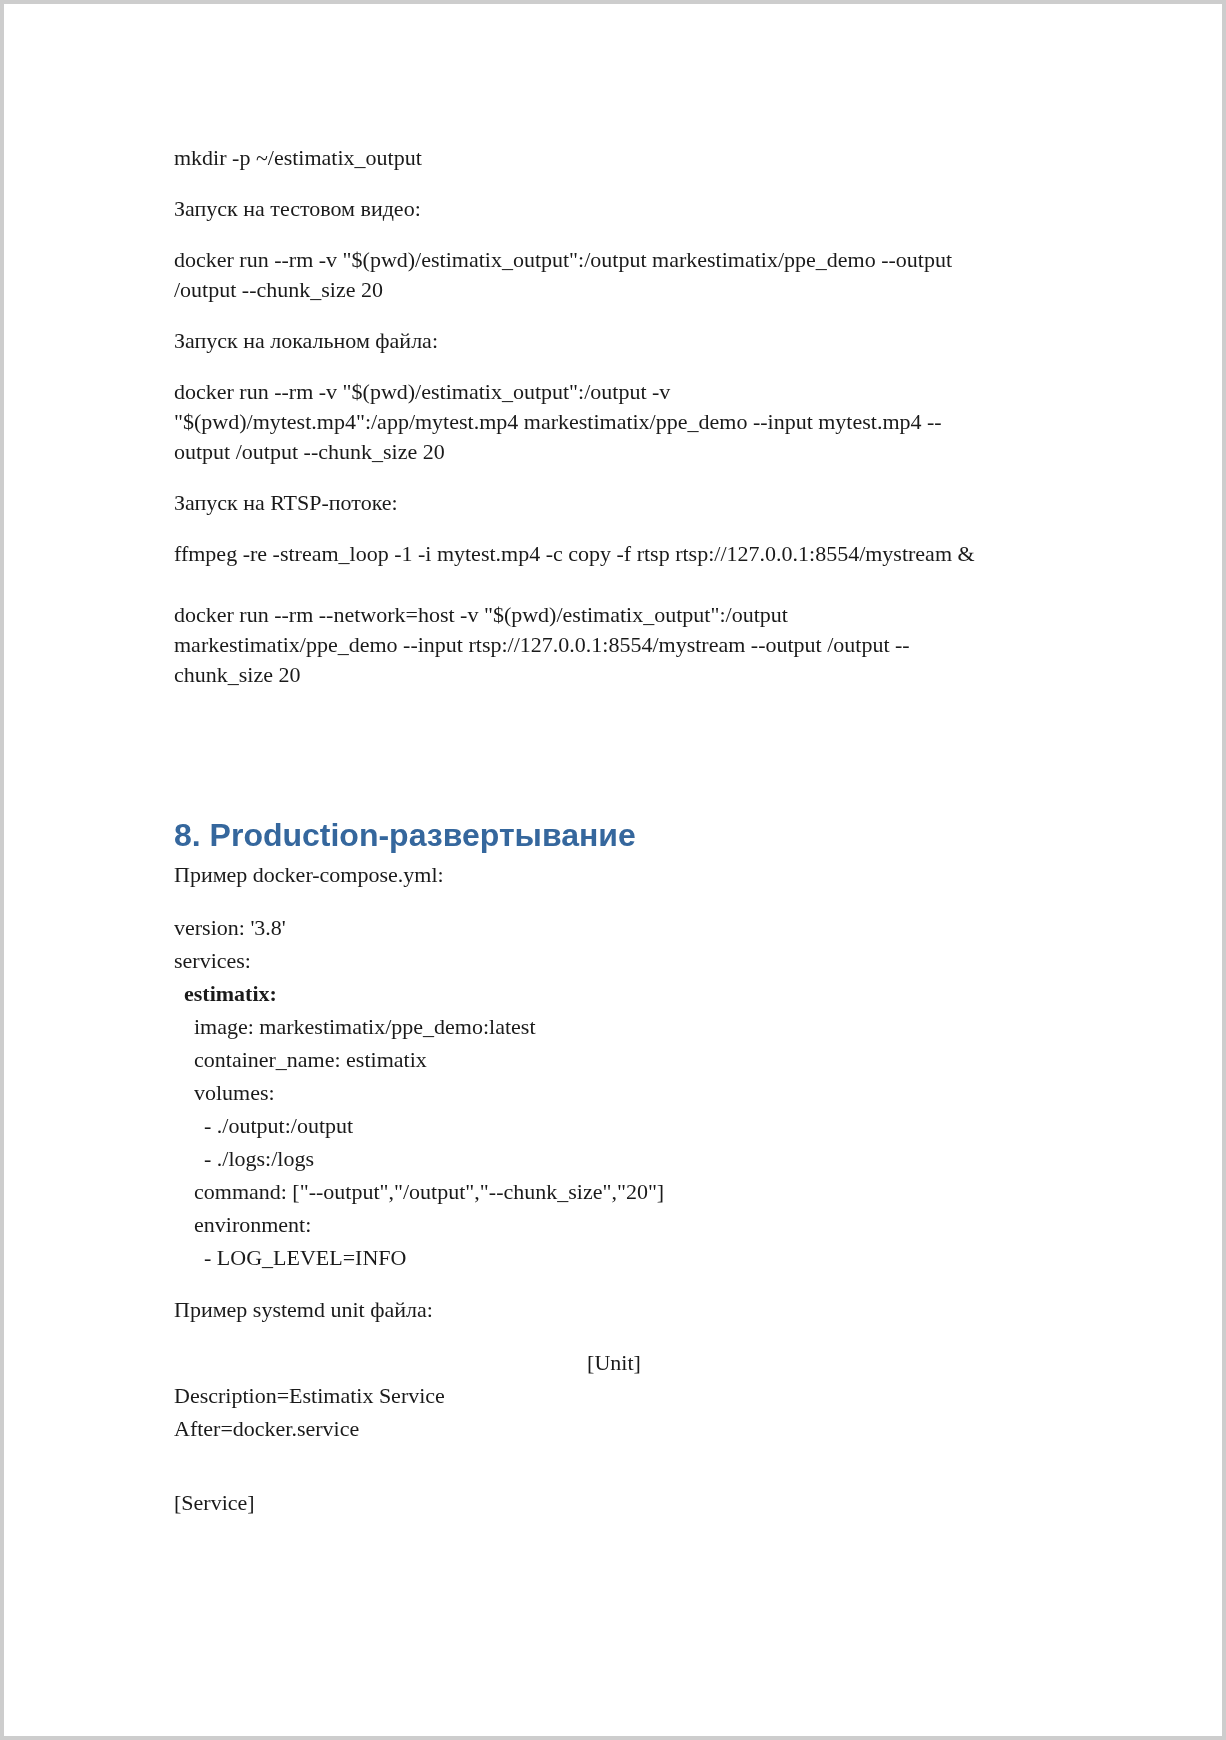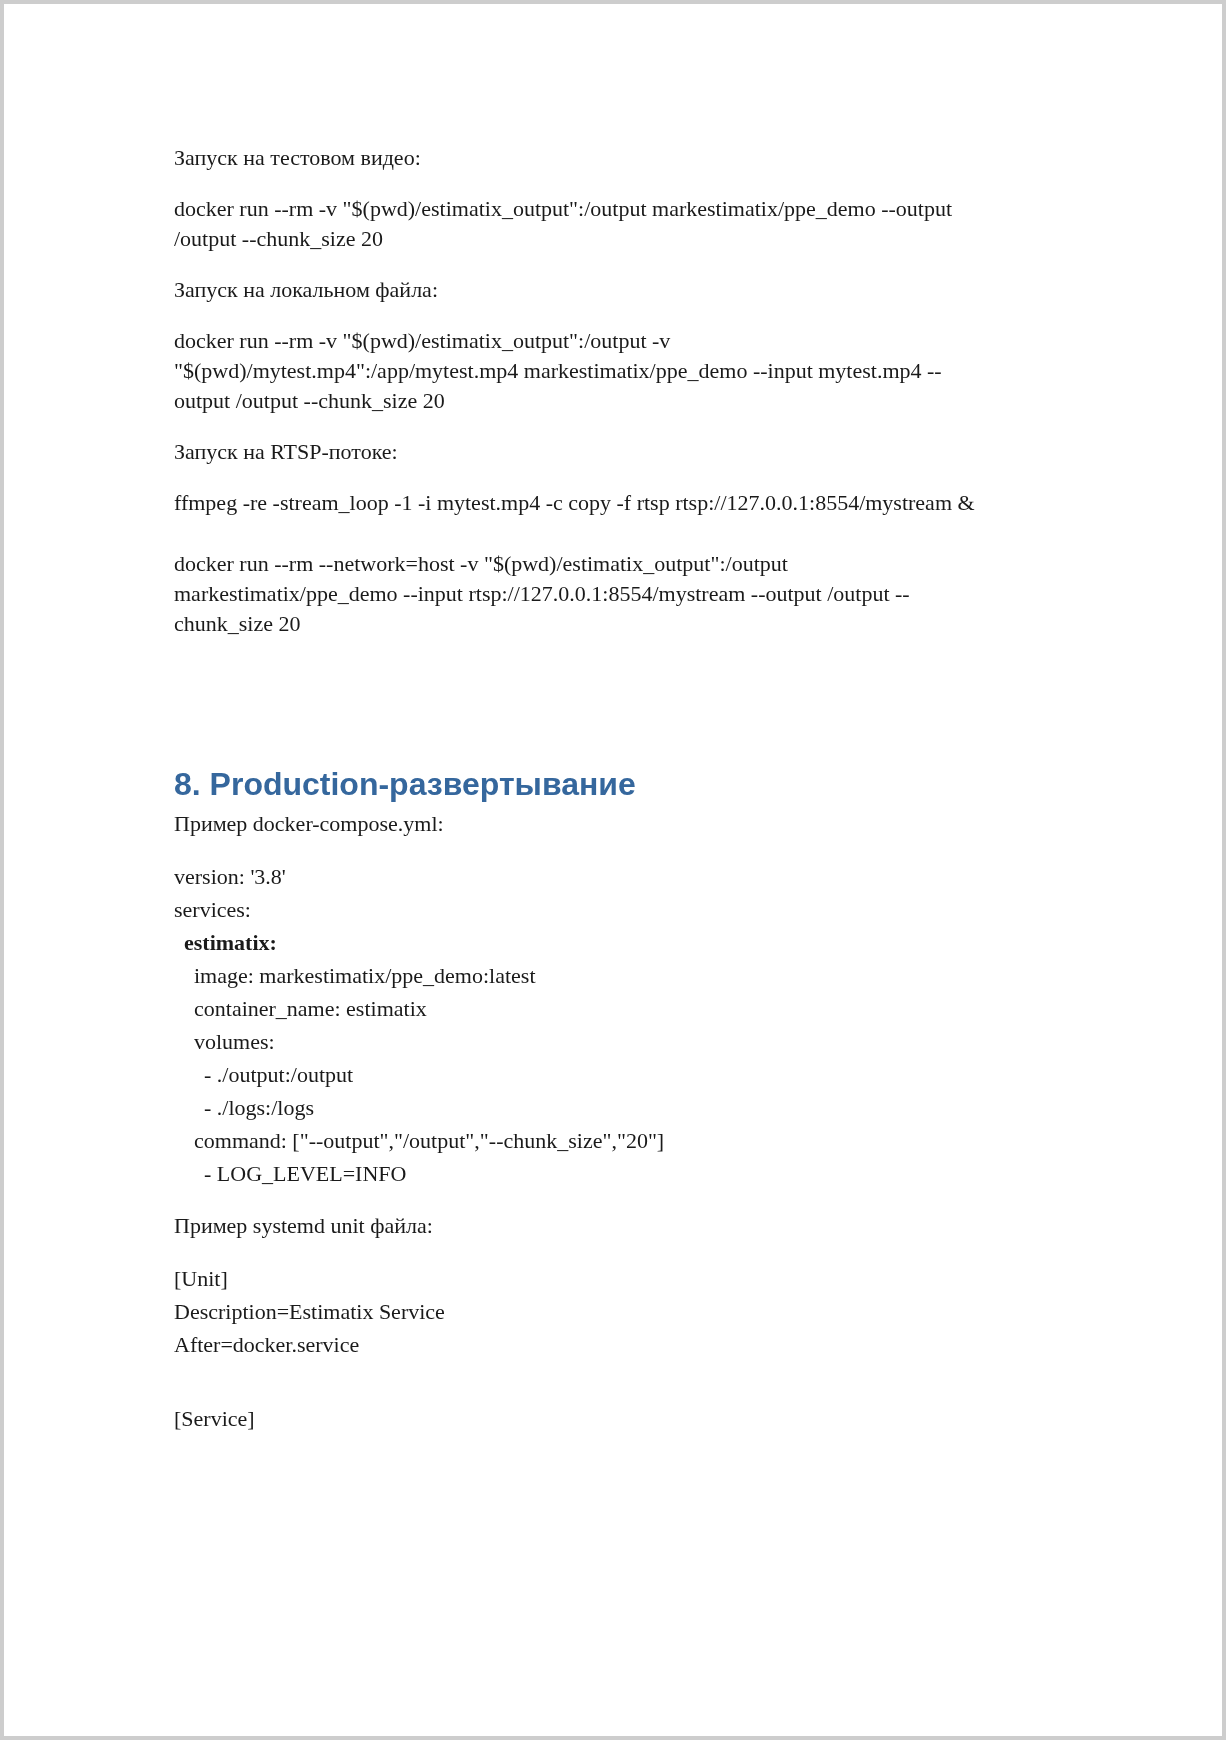--- a/index.html
+++ b/index.html
@@ -42,20 +42,21 @@
     line-height:33px;
   }
   .code-block.gap-before{margin-top:41px;}
   .code-line{white-space:pre-wrap;}
 </style>
 </head>
 <body>
 
 <div class="page">
   <div class="content">
+      <p class="para">mkdir -p ~/estimatix_output</p>
       <p class="para">Запуск на тестовом видео:</p>
       <p class="para">docker run --rm -v "$(pwd)/estimatix_output":/output markestimatix/ppe_demo --output
 /output --chunk_size 20</p>
       <p class="para">Запуск на локальном файла:</p>
       <p class="para">docker run --rm -v "$(pwd)/estimatix_output":/output -v
 "$(pwd)/mytest.mp4":/app/mytest.mp4 markestimatix/ppe_demo --input mytest.mp4 --
 output /output --chunk_size 20</p>
       <p class="para">Запуск на RTSP-потоке:</p>
       <p class="para">ffmpeg -re -stream_loop -1 -i mytest.mp4 -c copy -f rtsp rtsp://127.0.0.1:8554/mystream &amp;</p>
       <p class="para gap-before">docker run --rm --network=host -v "$(pwd)/estimatix_output":/output
@@ -66,25 +67,26 @@
       <div class="code-block">
         <div class="code-line" style="padding-left: 0px;">version: '3.8'</div>
         <div class="code-line" style="padding-left: 0px;">services:</div>
         <div class="code-line" style="padding-left: 10px; font-weight: bold;">estimatix:</div>
         <div class="code-line" style="padding-left: 20px;">image: markestimatix/ppe_demo:latest</div>
         <div class="code-line" style="padding-left: 20px;">container_name: estimatix</div>
         <div class="code-line" style="padding-left: 20px;">volumes:</div>
         <div class="code-line" style="padding-left: 30px;">- ./output:/output</div>
         <div class="code-line" style="padding-left: 30px;">- ./logs:/logs</div>
         <div class="code-line" style="padding-left: 20px;">command: ["--output","/output","--chunk_size","20"]</div>
+        <div class="code-line" style="padding-left: 20px;">environment:</div>
         <div class="code-line" style="padding-left: 30px;">- LOG_LEVEL=INFO</div>
       </div>
       <p class="para">Пример systemd unit файла:</p>
       <div class="code-block">
-        <div class="code-line" style="padding-left: 0px;">[Unit]</div>
+        <div class="code-line" style="padding-left: 0px; text-align: center;">[Unit]</div>
         <div class="code-line" style="padding-left: 0px;">Description=Estimatix Service</div>
         <div class="code-line" style="padding-left: 0px;">After=docker.service</div>
       </div>
       <div class="code-block gap-before">
         <div class="code-line" style="padding-left: 0px;">[Service]</div>
       </div>
     </div>
 </div>
 
 </body></html>

